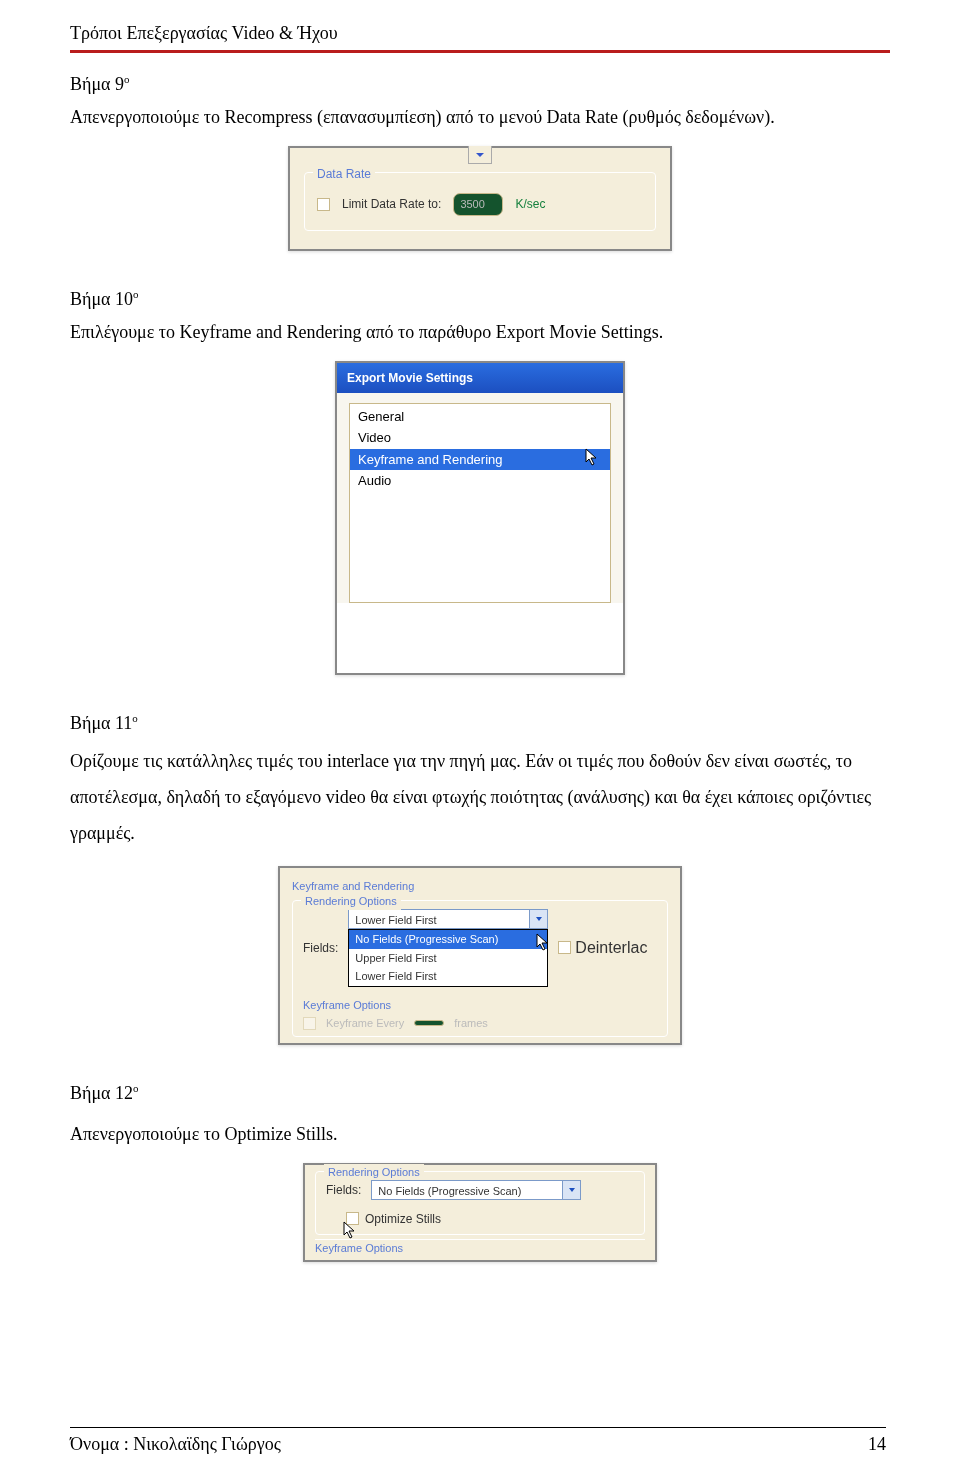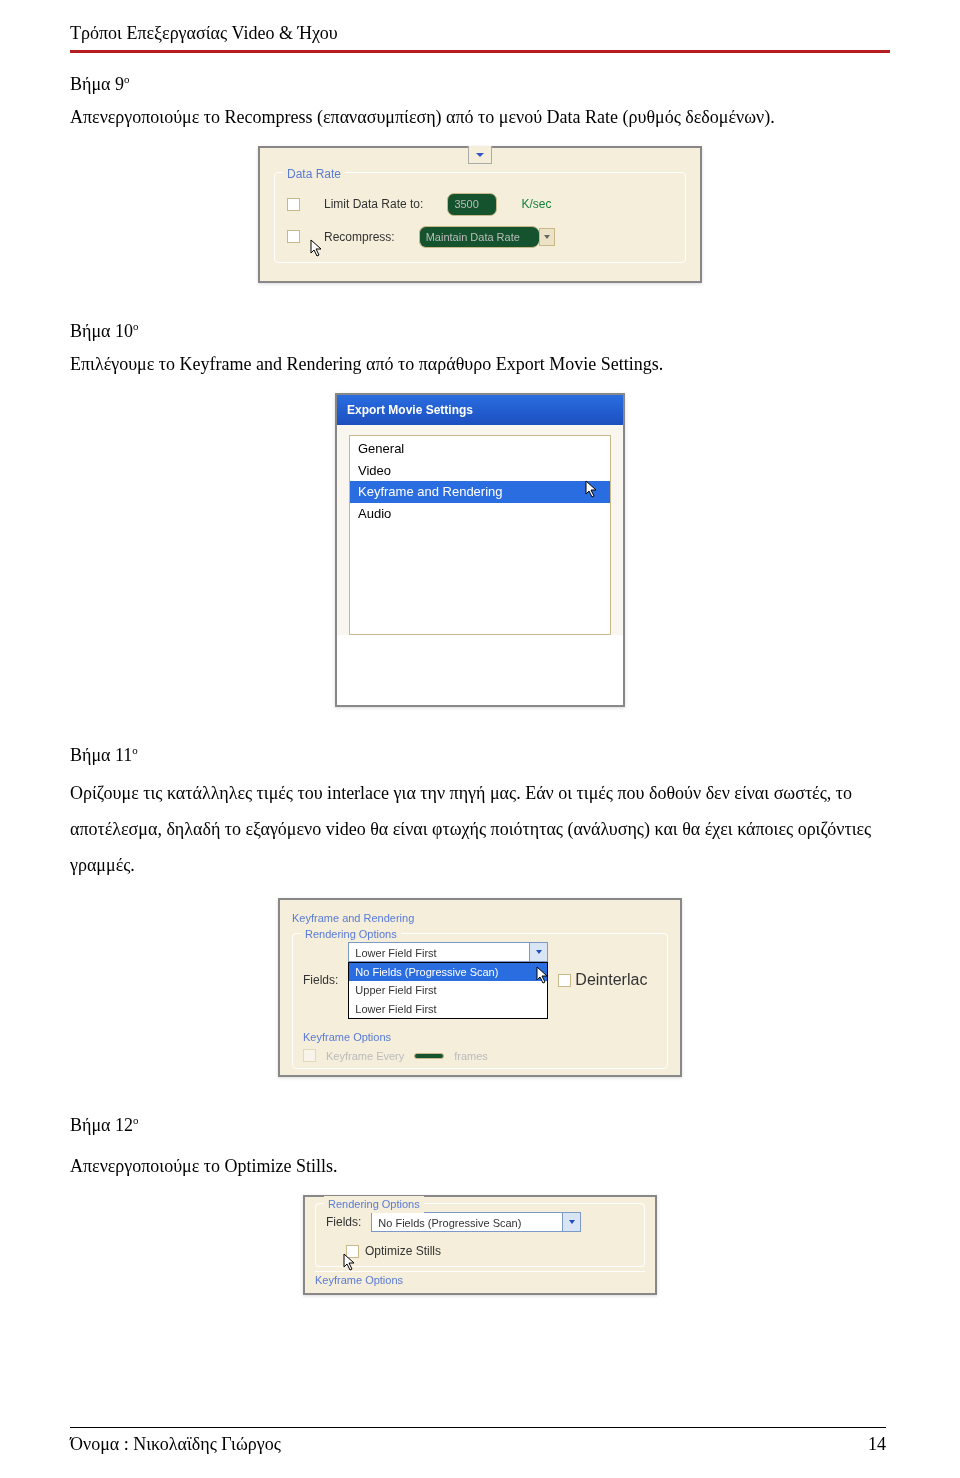--- a/index.html
+++ b/index.html
@@ -24,30 +24,30 @@
   .step-desc { margin-bottom: 15px; }
   .fig-wrap { text-align: center; margin: 15px 0 35px 0; }
   .fig {
     display: inline-block;
     border: 2px solid #888;
     box-shadow: 0 1px 3px rgba(0,0,0,.15);
     text-align: left;
   }
 
   
-  .panel1 { background:#f4eedb; padding: 24px 14px 18px 14px; position:relative; width: 440px; font-family:Tahoma,Arial,sans-serif; font-size:12px; color:#333; }
+  .panel1 { background:#f4eedb; padding: 24px 14px 18px 14px; position:relative; width: 380px; font-family:Tahoma,Arial,sans-serif; font-size:12px; color:#333; }
   .panel1 .tab-half {
     position:absolute; top:-2px; left:50%; transform:translateX(-50%);
     width:24px; height:18px; background:#f4eedb; border:1px solid #aaa; border-top:none;
     display:flex; align-items:center; justify-content:center;
   }
   .panel1 .tab-half svg { width:12px; height:10px; fill:#3355cc; }
   .groupbox { border:1px solid #fff; border-radius:4px; padding:10px 12px 14px 12px; position:relative; }
   .groupbox .legend { position:absolute; top:-8px; left:8px; background:#f4eedb; padding:0 4px; color:#5a7bd6; font-size:12px; }
-  .row { display:flex; align-items:center; gap:24px; margin-top:10px; }
+  .row { display:flex; align-items:center; gap:12px; margin-top:10px; }
   .cb { width:13px; height:13px; border:1px solid #c8b88a; background:#fff; display:inline-block; flex:none; }
   .txtfield {
     background:#fff; border:1px solid #c8b88a; padding:2px 6px; min-width:50px; color:#888; font-size:11px;
   }
   .txtfield.disabled { background:#14532d; color:#bbb;border-radius:7px; }
   .sel { display:flex; align-items:center; }
   .sel .txtfield { border-right:none; }
   .sel .dd {
     width:16px; height:18px; border:1px solid #c8b88a; background:#ece3c6;
     display:flex; align-items:center; justify-content:center; flex:none;
@@ -127,37 +127,20 @@
             <path d="M2 3 L6 7 L10 3 Z"></path>
           </svg>
     </div>
     <div class="groupbox">
       <span class="legend">Data Rate</span>
       <div class="row">
         <span class="cb"></span>
         <span>Limit Data Rate to:</span>
         <span class="txtfield disabled">3500</span>
         <span style="color:#15803d;">K/sec</span>
-      </div>
-      <div class="row" style="position:relative;">
-        <span class="cb"></span>
-        <span>Recompress:</span>
-        <span class="sel">
-          <span class="txtfield disabled" style="min-width:120px;">Maintain Data Rate</span>
-          <span class="dd">
-                <svg viewBox="0 0 8 6">
-                  <path d="M1 1 L4 5 L7 1 Z"></path>
-                </svg>
-              </span>
-        </span>
-        <span class="cursor" style="left:22px; top:12px;">
-          <svg viewBox="0 0 16 20">
-                <path d="M2 2 L2 15 L5 12 L8 18 L10 17 L7 11 L12 11 Z" fill="#fff" stroke="#000" stroke-width="1"></path>
-              </svg>
-        </span>
       </div>
     </div>
   </div>
  </div>
 </div>
 
 <p class="step">
   <span>Βήμα 10</span><span class="step-sup">ο</span>
 </p>
 <p class="step-desc">Επιλέγουμε το Keyframe and Rendering από το παράθυρο Export Movie Settings.</p>

